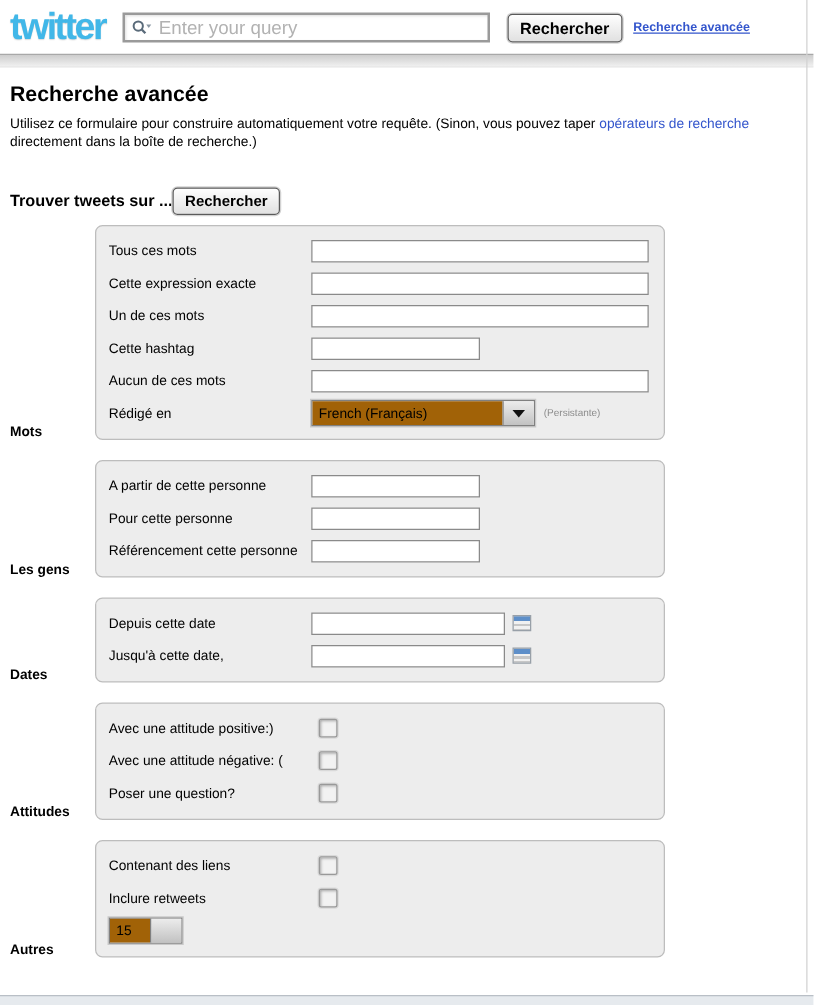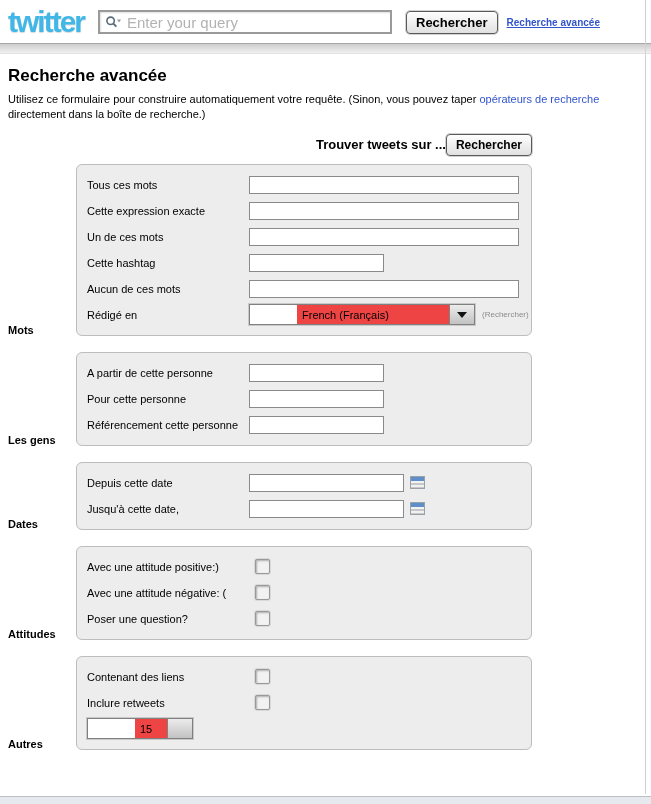--- a/index.html
+++ b/index.html
@@ -27,40 +27,40 @@
               font-weight:bold; cursor:pointer; white-space:nowrap; }
 
   .divider { height:11px; background:linear-gradient(#cdcdcd,#f0f0f0);
              border-top:1px solid #a8a8a8; border-bottom:1px solid #e3e3e3; margin-top:3px; }
 
   
   .content { padding:4px 8px 0 8px; }
   .title { font-size:17px; font-weight:bold; margin:8px 0 6px 0; }
   .intro { font-size:11px; margin:0 0 8px 0; line-height:1.35; }
   .intro a { color:#3355cc; cursor:pointer; }
-  .find-row { display:flex; width:524px; align-items:center; justify-content:flex-end;
-              margin:12px 0 8px 0; }
+  .find-row { display:flex; width:524px; align-items:center; justify-content:flex-start;
+              margin:28px 0 8px 0; }
   .find-heading { font-size:13px; font-weight:bold; }
 
   .section { display:flex; margin-bottom:16px;align-items:flex-end; }
   .section-name { width:68px; font-size:11px; font-weight:bold; padding-top:10px; flex-shrink:0; }
   .section-box { width:456px; background:#ededed; border:1px solid #bdbdbd; border-radius:6px;
                  padding:7px 10px; }
   .form-row { display:flex; align-items:center; min-height:26px; }
   .row-label { width:162px; font-size:11px; flex-shrink:0; }
 
   input.txt { height:18px; border:1px solid #8a8a8a; font-size:11px; padding:1px 3px;
               background:#fff; font-family:inherit; outline:none; }
   .txt-wide { width:270px; }
   .txt-med  { width:135px; }
   .txt-date { width:155px; }
 
   .combo { display:inline-flex; align-items:stretch; border:1px solid #808080; background:#fff;
            height:21px; box-shadow:0 0 0 1px #c9c9c9; }
-  .combo-field { display:flex; align-items:center; padding:0 5px; font-size:11px; background:#ef4444;margin-left:47px; }
+  .combo-field { display:flex; align-items:center; padding:0 5px; font-size:11px; background:#a16207; }
   .cf-lang { width:152px; }
   .cf-dist { width:40px; }
   .cf-pp   { width:32px; }
   .combo-btn { width:25px; background:linear-gradient(#ececec,#c2c2c2); border-left:1px solid #808080;
                display:flex; align-items:center; justify-content:center; cursor:pointer; }
   .tri { width:0; height:0; border-left:5px solid transparent; border-right:5px solid transparent;
          border-top:6px solid #111; }
 
   .note { font-size:8px; color:#8c8c8c; margin-left:7px; }
 
@@ -141,21 +141,21 @@
           <input class="txt txt-wide" type="text" style="">
         </div>
         <div class="form-row">
           <span class="row-label">Rédigé en</span>
           <span class="combo">
             <span class="combo-field cf-lang">French (Français)</span>
             <span class="combo-btn">
                 <span class="tri"></span>
               </span>
           </span>
-          <span class="note">(Rechercher)</span>
+          <span class="note">(Persistante)</span>
         </div>
       </div>
     </div>
 
     <div class="section">
       <div class="section-name">Les gens</div>
       <div class="section-box">
         <div class="form-row">
           <span class="row-label">A partir de cette personne</span>
           <input class="txt txt-med" type="text" style="">

